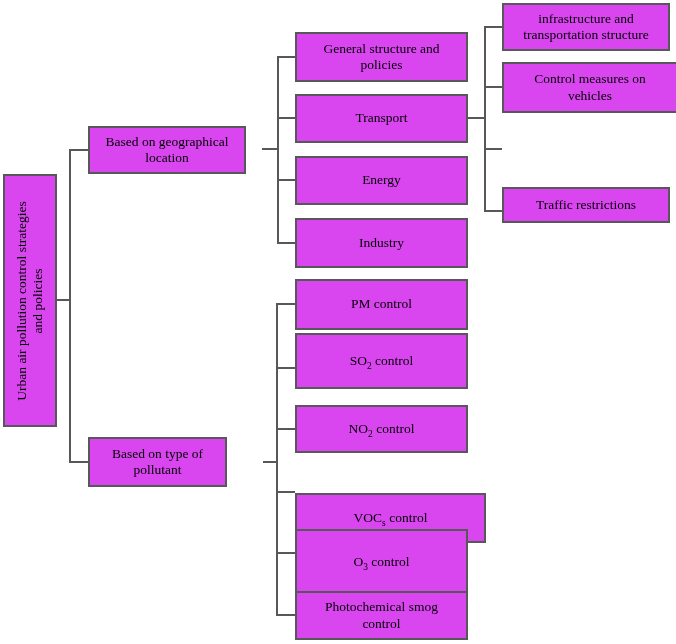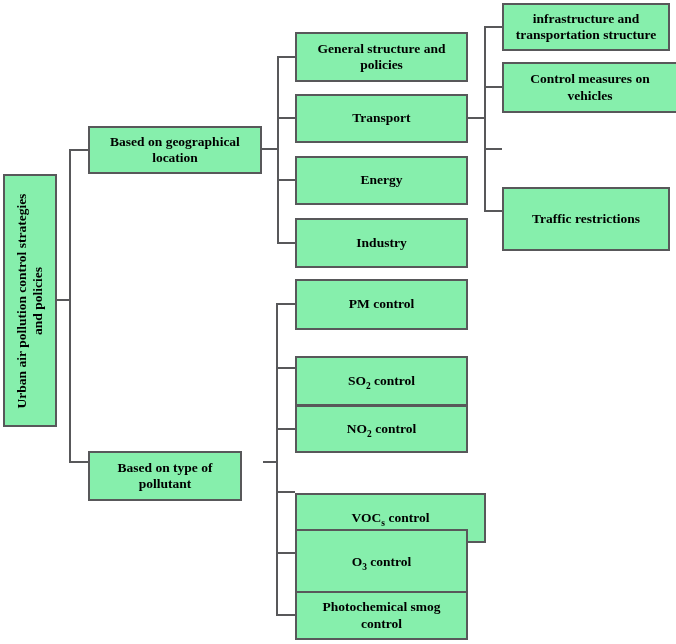--- a/index.html
+++ b/index.html
@@ -8,27 +8,27 @@
     width: 676px;
     height: 644px;
     background: #ffffff;
     font-family: "Liberation Serif", serif;
     overflow: hidden;
   }
   .node {
     position: absolute;
     box-sizing: border-box;
     border: 2px solid #58585a;
-    background: #86efac;
+    background: #d946ef;
     display: flex;
     flex-direction: column;
     align-items: center;
     justify-content: center;
     text-align: center;
-    font-weight: bold;
+    font-weight: normal;
     font-size: 13.5px;
     line-height: 1.22;
     color: #000000;
   }
   .node .ln { display: block; }
   .node sub { font-size: 0.7em; line-height: 0; }
   .line { position: absolute; background: #58585a; }
   .line.h { height: 2px; }
   .line.v { width: 2px; }
   .root-label {
@@ -75,26 +75,26 @@
   <div class="line h" style="left:276px;top:552px;width:19px"></div>
   <div class="line h" style="left:276px;top:614px;width:19px"></div>
 
   <div class="node" style="left:3px;top:174px;width:54px;height:253px">
     <div class="root-label">
       <span class="ln">Urban air pollution control strategies</span>
       <span class="ln">and policies</span>
     </div>
   </div>
 
-  <div class="node" style="left:88px;top:126px;width:174px;height:48px">
+  <div class="node" style="left:88px;top:126px;width:158px;height:48px">
     <span class="ln">Based on geographical</span>
     <span class="ln">location</span>
   </div>
 
-  <div class="node" style="left:88px;top:451px;width:154px;height:50px">
+  <div class="node" style="left:88px;top:437px;width:139px;height:50px">
     <span class="ln">Based on type of</span>
     <span class="ln">pollutant</span>
   </div>
 
   <div class="node" style="left:295px;top:32px;width:173px;height:50px">
     <span class="ln">General structure and</span>
     <span class="ln">policies</span>
   </div>
   <div class="node" style="left:295px;top:94px;width:173px;height:49px">
     <span class="ln">Transport</span>
@@ -107,28 +107,28 @@
   </div>
 
   <div class="node" style="left:502px;top:3px;width:168px;height:48px">
     <span class="ln">infrastructure and</span>
     <span class="ln">transportation structure</span>
   </div>
   <div class="node" style="left:502px;top:62px;width:176px;height:51px">
     <span class="ln">Control measures on</span>
     <span class="ln">vehicles</span>
   </div>
-  <div class="node" style="left:502px;top:187px;width:168px;height:64px">
+  <div class="node" style="left:502px;top:187px;width:168px;height:36px">
     <span class="ln">Traffic restrictions</span>
   </div>
 
   <div class="node" style="left:295px;top:279px;width:173px;height:51px">
     <span class="ln"><span>PM control</span><sub></sub><span></span></span>
   </div>
-  <div class="node" style="left:295px;top:356px;width:173px;height:50px">
+  <div class="node" style="left:295px;top:333px;width:173px;height:56px">
     <span class="ln"><span>SO</span><sub>2</sub><span> control</span></span>
   </div>
   <div class="node" style="left:295px;top:405px;width:173px;height:48px">
     <span class="ln"><span>NO</span><sub>2</sub><span> control</span></span>
   </div>
   <div class="node" style="left:295px;top:493px;width:191px;height:50px">
     <span class="ln"><span>VOC</span><sub>s</sub><span> control</span></span>
   </div>
   <div class="node" style="left:295px;top:529px;width:173px;height:67px">
     <span class="ln"><span>O</span><sub>3</sub><span> control</span></span>

